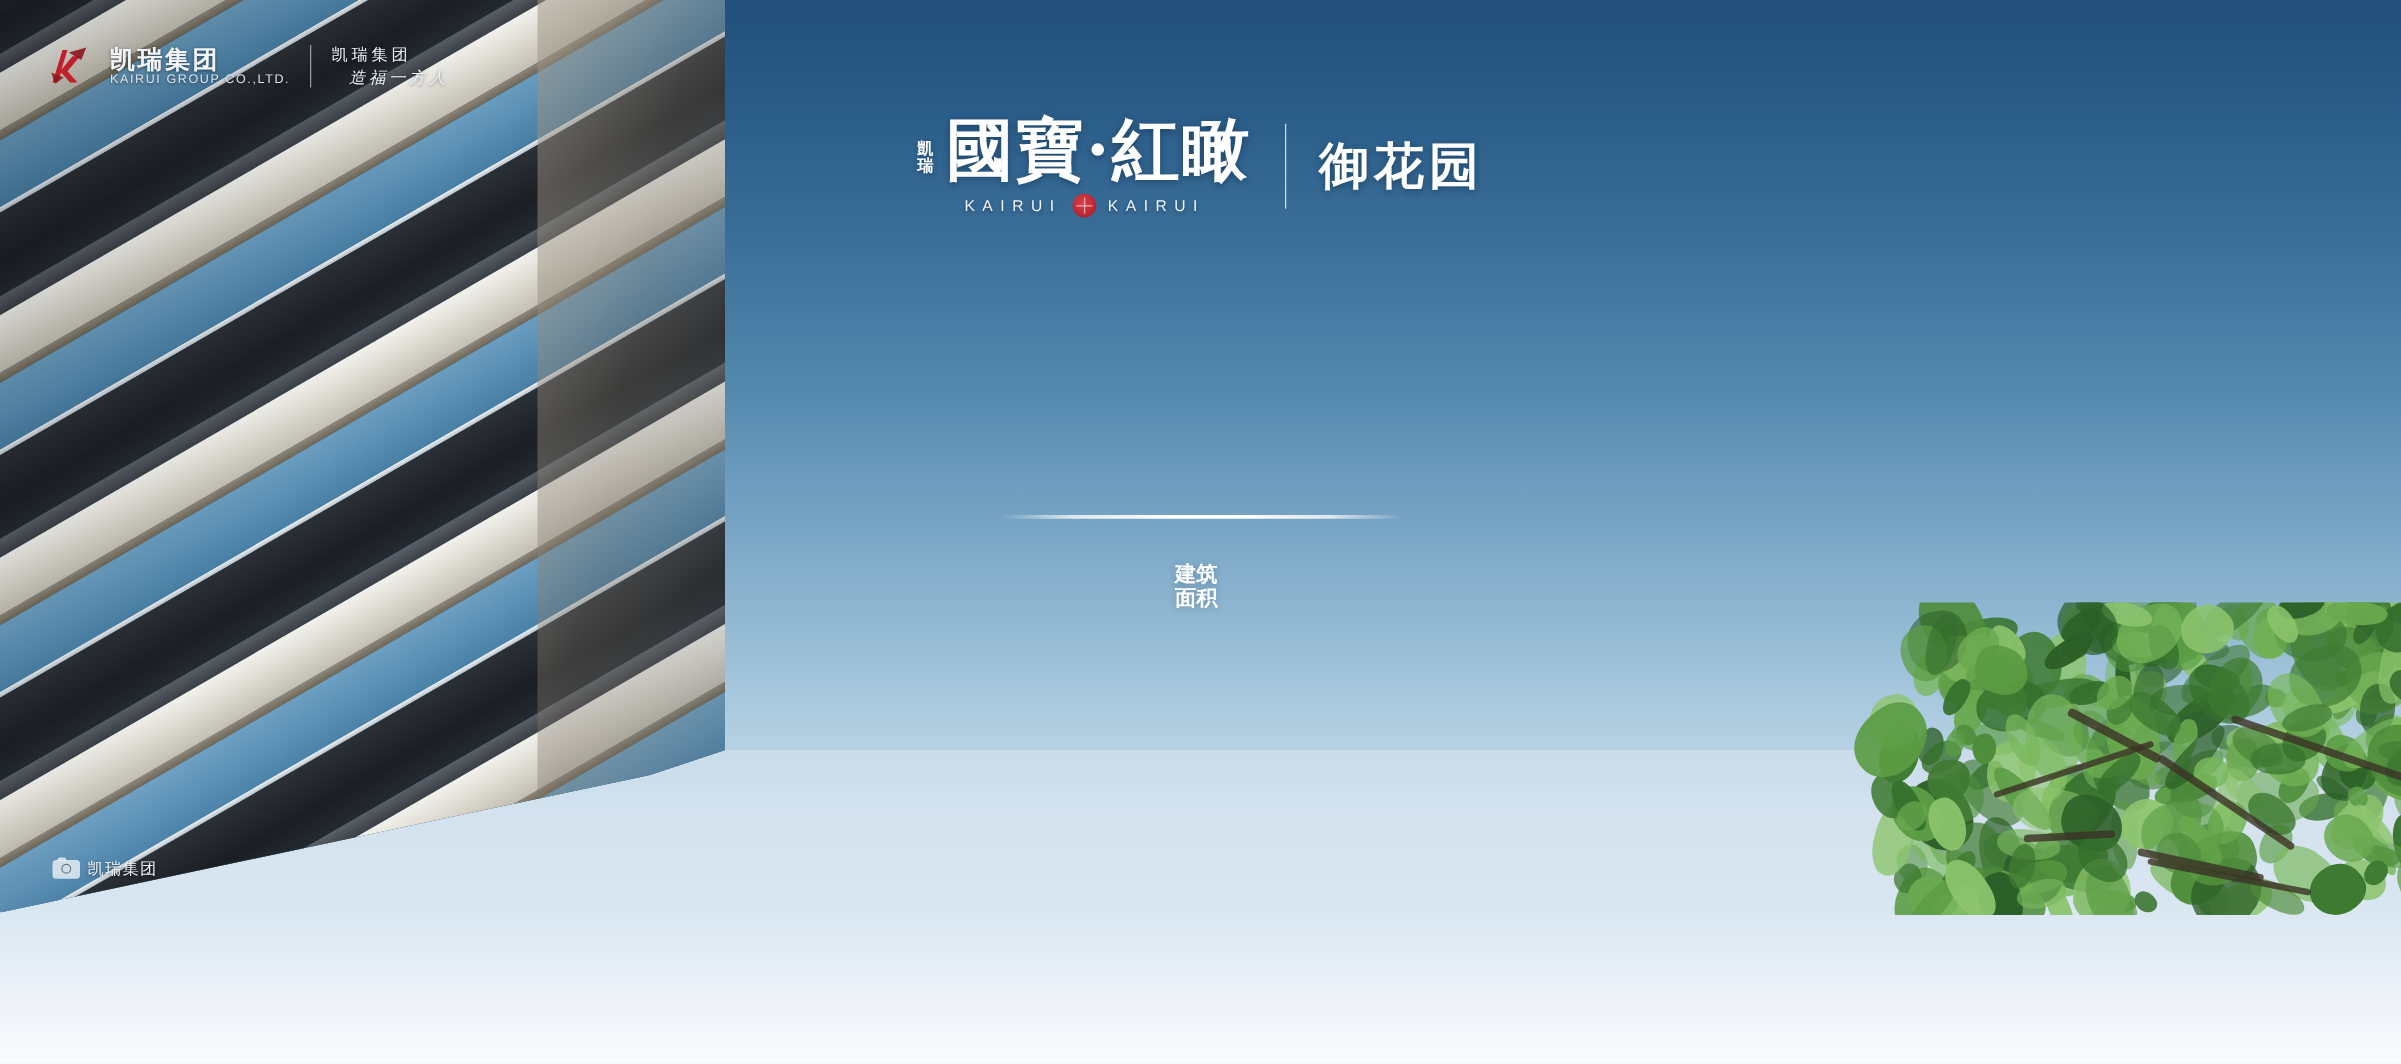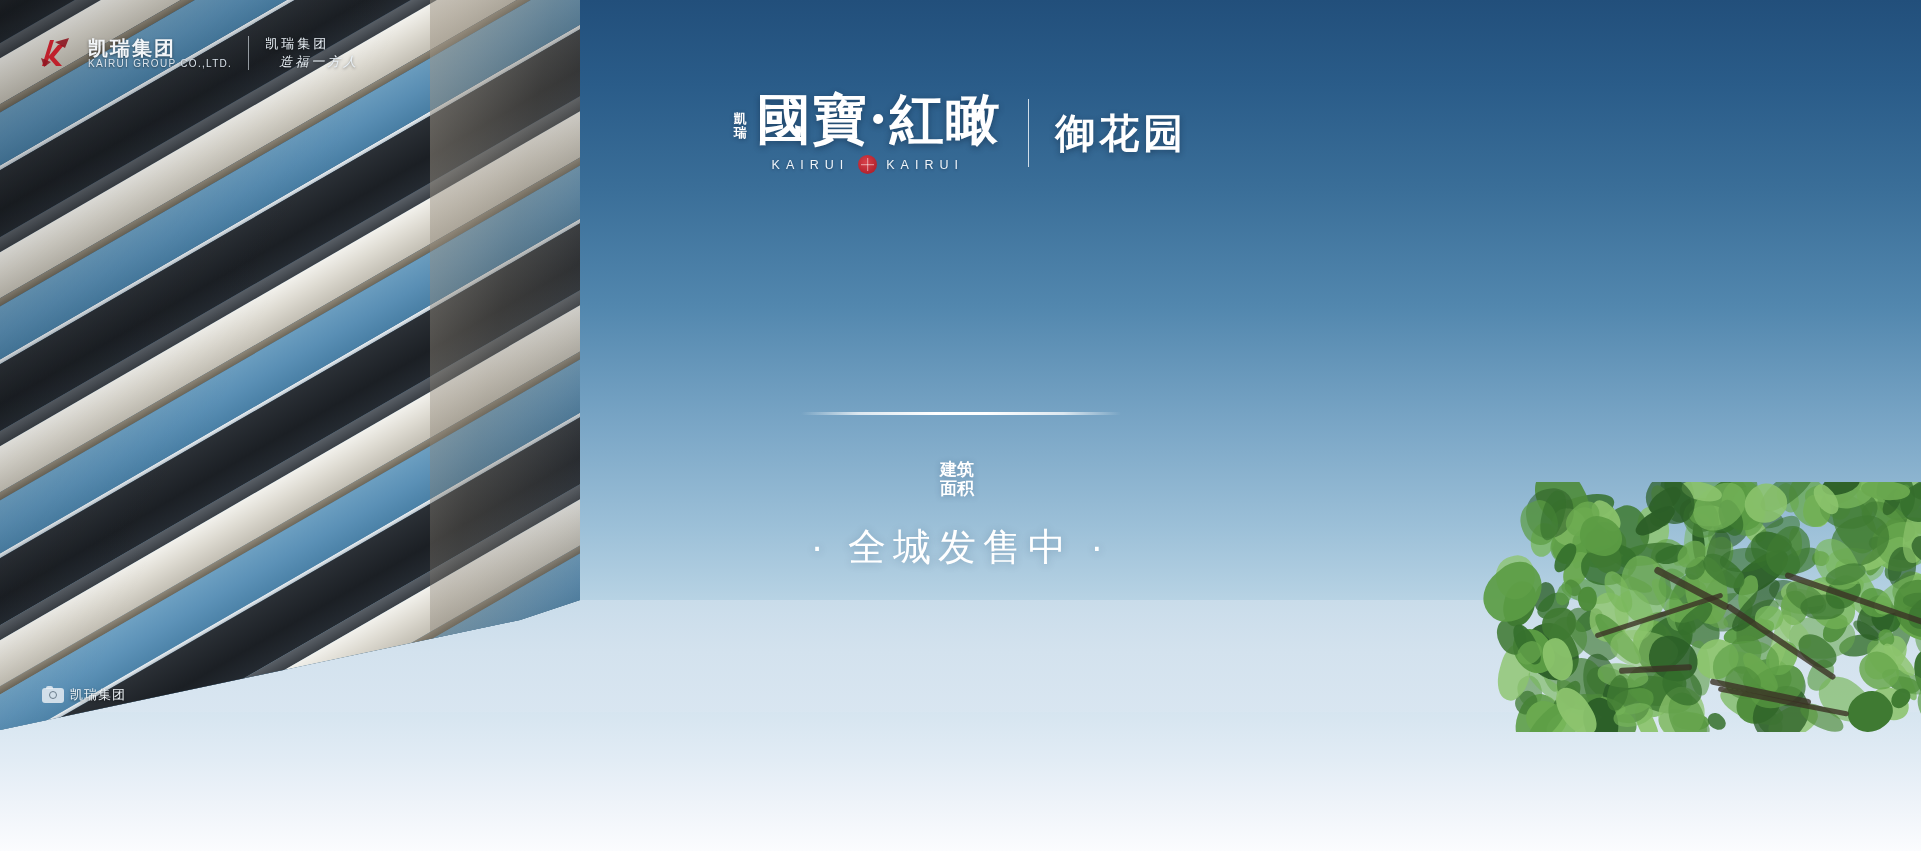--- a/index.html
+++ b/index.html
@@ -159,21 +159,21 @@
   
   .rule{
     position:absolute;left:50%;top:412px;transform:translateX(-50%);
     width:320px;height:3px;z-index:13;
     background:linear-gradient(90deg,rgba(255,255,255,0) 0%,rgba(255,255,255,.75) 18%,
       rgba(255,255,255,1) 42%,rgba(255,255,255,1) 58%,rgba(255,255,255,.75) 82%,rgba(255,255,255,0) 100%);
   }
 
   
   .subtitle{
-    position:absolute;left:0;right:0;top:455px;z-index:13;
+    position:absolute;left:0;right:0;top:445px;z-index:13;
     display:flex;justify-content:center;align-items:center;
     white-space:nowrap;
   }
   .sub-stack{
     display:flex;flex-direction:column;align-items:center;justify-content:center;
     font-size:17px;font-weight:700;color:#fff;line-height:1.12;margin-right:7px;
     padding-top:5px;text-shadow:0 1px 6px rgba(20,50,85,.28);
   }
   .sub-big{
     font-size:46px;font-weight:400;color:#fff;letter-spacing:1px;line-height:1;
@@ -592,15 +592,14 @@
 
   <div class="rule"></div>
 
   <div class="subtitle">
     <span class="sub-stack">
       <span>建筑</span>
       <span>面积</span>
     </span>
   </div>
 
-  <div class="status">· 全城发售中 ·</div>
 
 </div>
 
 </body></html>

